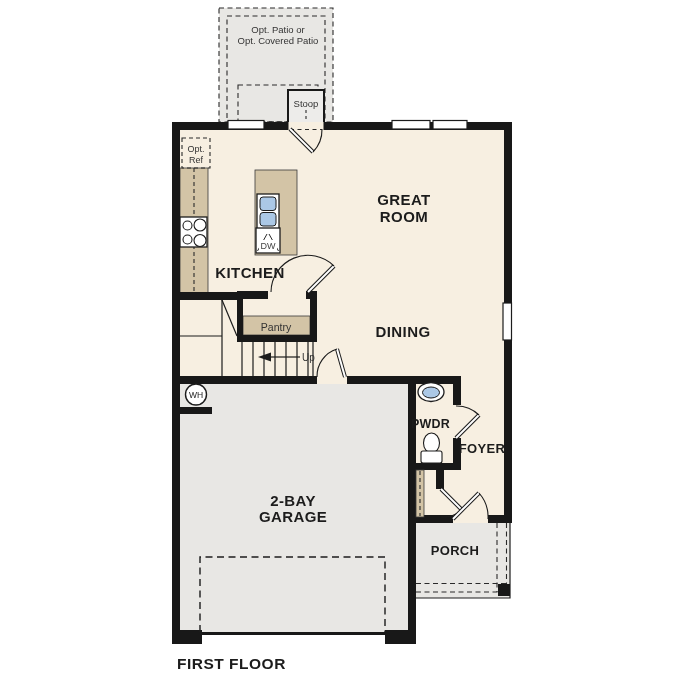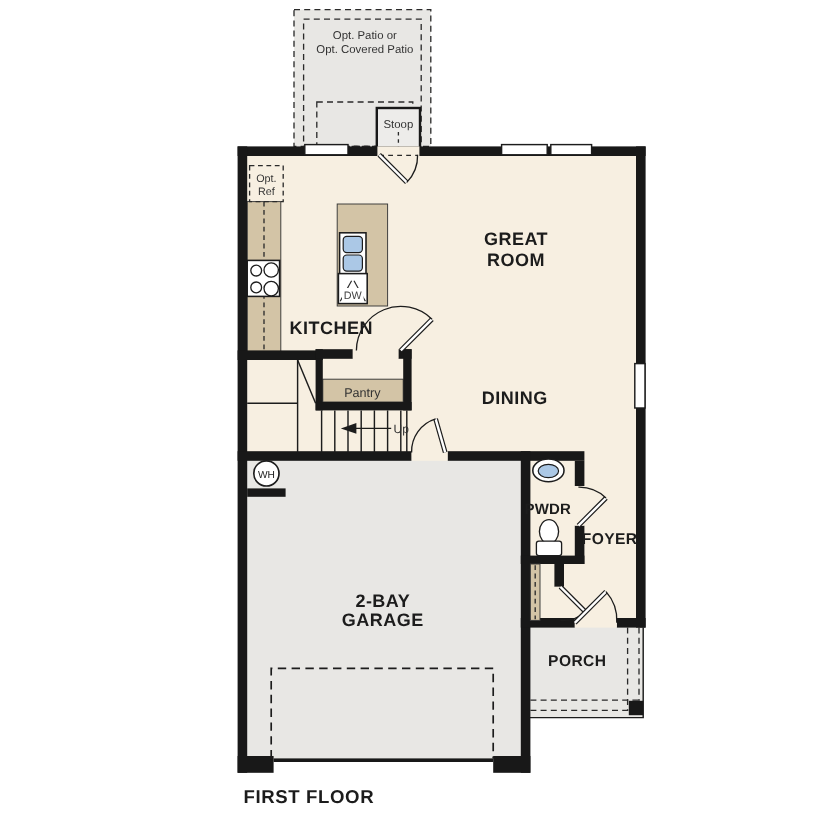--- a/index.html
+++ b/index.html
@@ -1,17 +1,17 @@
 <!DOCTYPE html>
 <html><head>
 <meta charset="utf-8">
 <style>
   html,body{margin:0;padding:0;background:#ffffff;}
   .canvas{position:relative;width:614px;height:687px;background:#ffffff;overflow:hidden;
-          font-family:"Liberation Sans",sans-serif;padding-left:26px;}
+          font-family:"Liberation Sans",sans-serif;}
   svg{display:block;}
   
   .floor      {fill:#f7efe1;}
   .concrete   {fill:#e8e7e4;}
   .wall       {fill:#181818;}
   .tan        {fill:#d3c4a6;stroke:#3a3a3a;stroke-width:0.8;}
   .fixture    {fill:#ffffff;stroke:#1c1c1c;stroke-width:1.3;}
   .basin      {fill:#abc8e6;stroke:#1c1c1c;stroke-width:1;}
   .winGlass   {fill:#ffffff;stroke:#1c1c1c;stroke-width:1.2;}
   .thin       {stroke:#1c1c1c;stroke-width:1.2;fill:none;}

